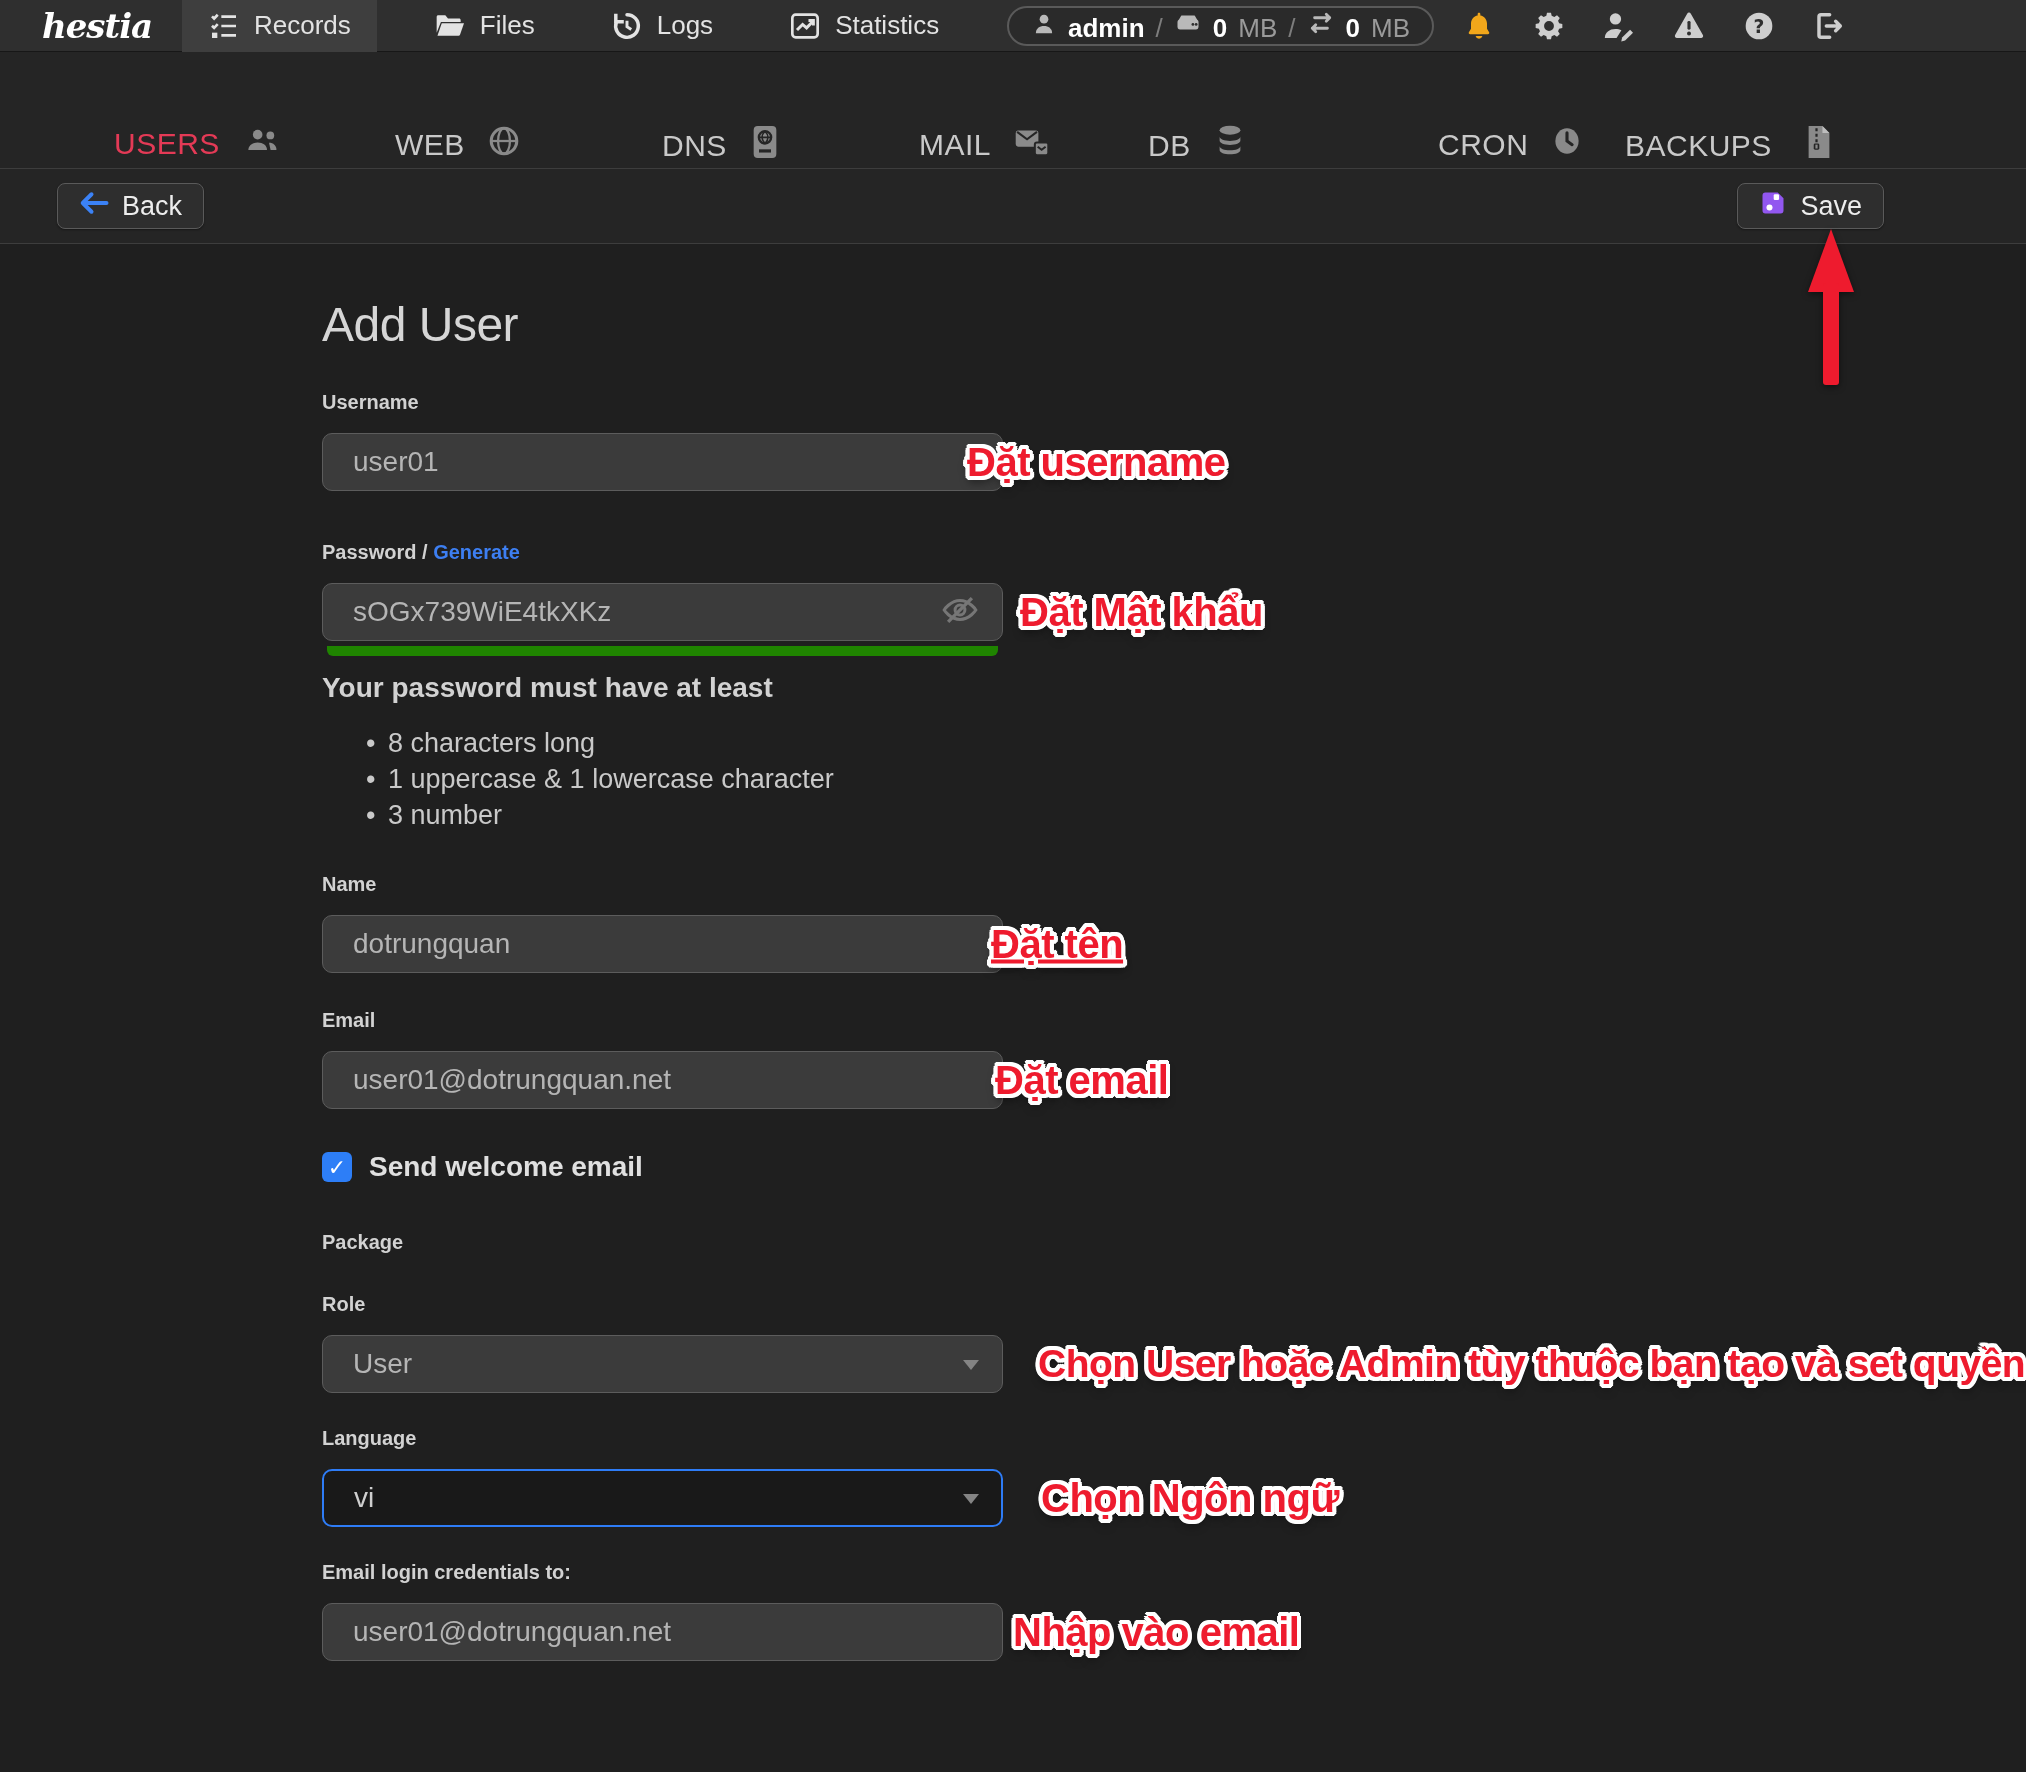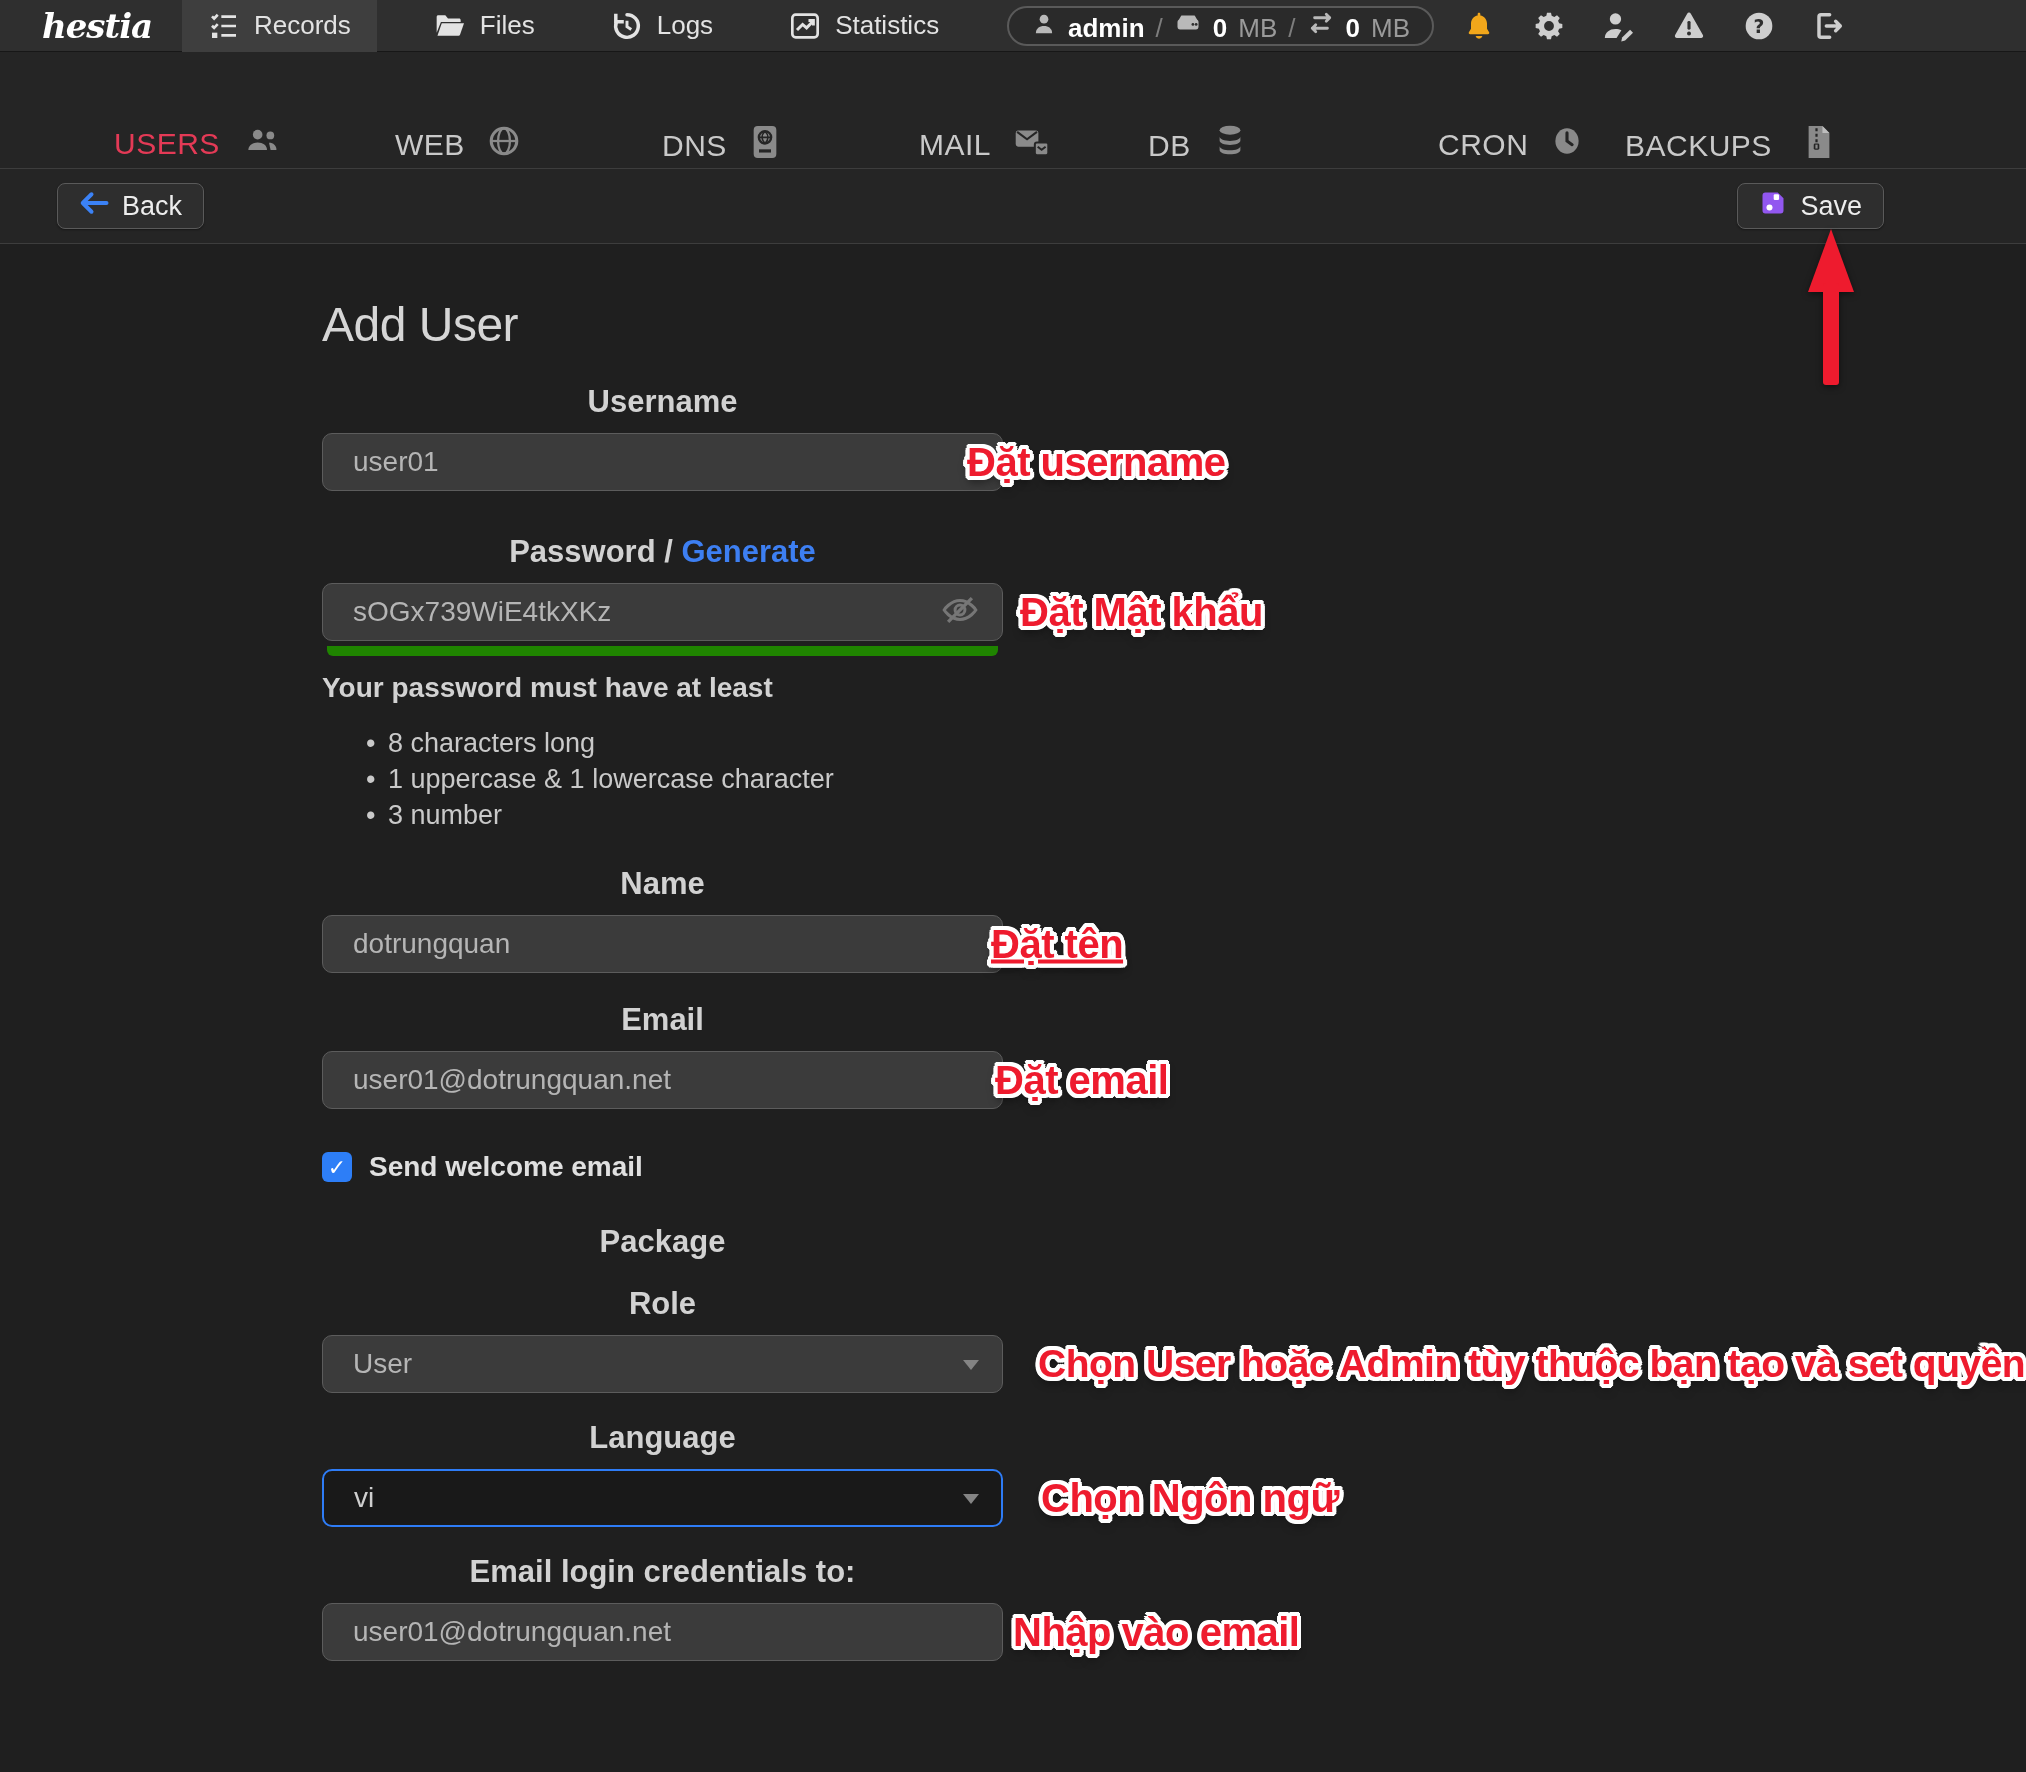--- a/index.html
+++ b/index.html
@@ -51,21 +51,21 @@
   }
   .btn-back { margin-left:57px; }
   .btn-save { margin-left:auto; margin-right:142px; }
   
   .content { position:relative; }
   .page-title { margin:57px 0 0 322px; font-size:48px; font-weight:normal; color:#d6d6d6; line-height:1; letter-spacing:-.5px; }
   .formwrap { margin-left:322px; width:681px; }
   .group { margin-top:36px; }
   .group.mt44 { margin-top:44px; } .group.mt30 { margin-top:30px; }
   .group.mt42 { margin-top:42px; } .group.mt28 { margin-top:28px; }
-  .f-label { font-size:31px; line-height:34px; font-weight:bold; color:#d2d2d2; margin-bottom:14px;text-align:center; }
+  .f-label { font-size:20px; line-height:34px; font-weight:bold; color:#d2d2d2; margin-bottom:14px; }
   .f-label .gen-link { color:#3d7ff2; cursor:pointer; }
   .f-label .lbl-sep { color:#d2d2d2; font-weight:bold; }
   .field-row { position:relative; width:681px; }
   .input, .select {
     width:681px; height:58px; background:#3b3b3b; border:1px solid #5c5c5c; border-radius:10px;
     display:flex; align-items:center; padding:0 30px; font-size:28px; color:#b5b5b5; cursor:text;
   }
   .select { cursor:pointer; }
   .caret { position:absolute; right:24px; top:50%; margin-top:-4px;
     border-left:8px solid transparent; border-right:8px solid transparent; border-top:10px solid #848484; }

